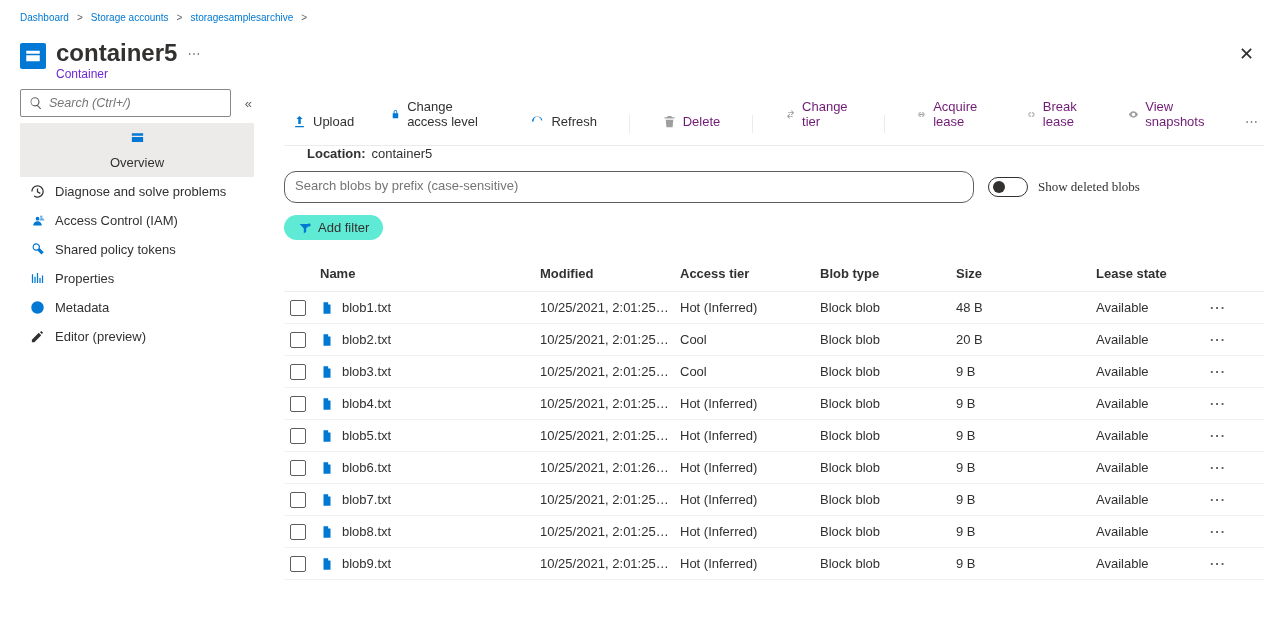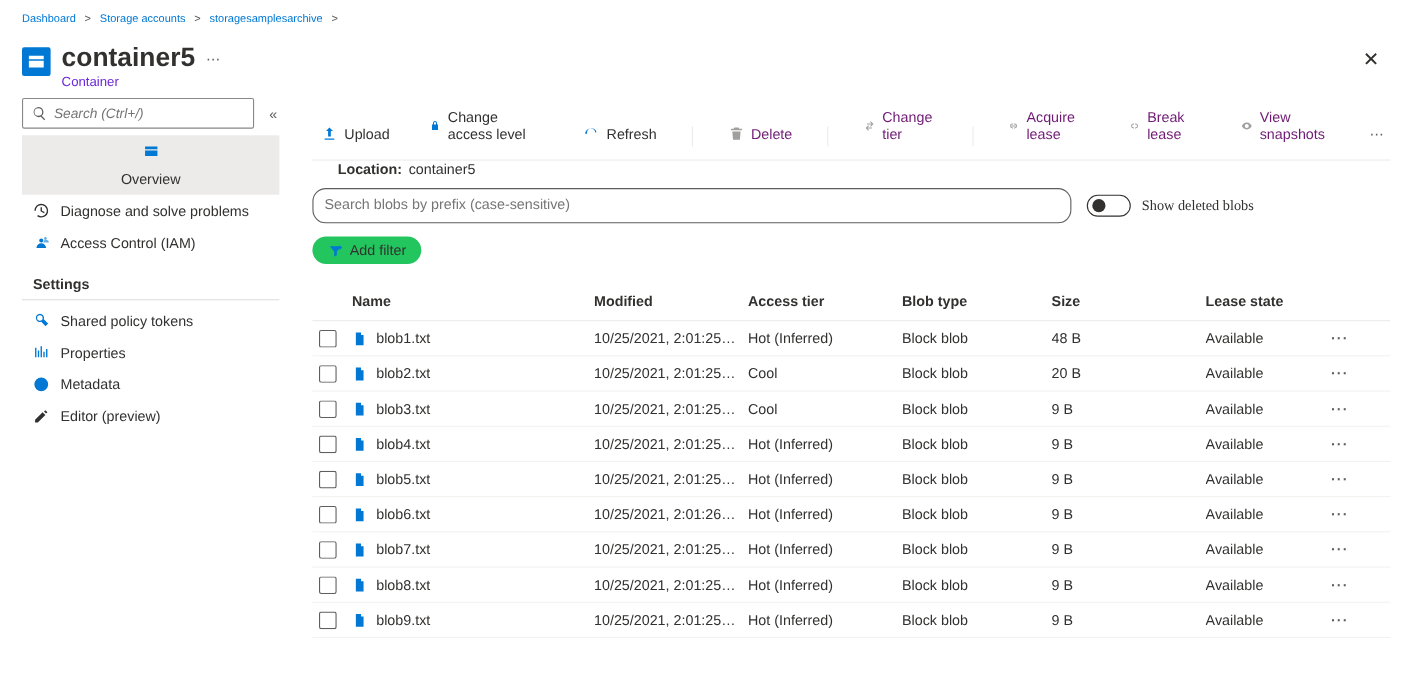--- a/index.html
+++ b/index.html
@@ -63,21 +63,21 @@
   .loc-line .k { font-weight:600;padding-left:23px; }
 
   .search-blob-row { display:flex; align-items:center; gap:14px; margin-bottom:12px; }
   .search-blob { flex:1; max-width:690px; border:1px solid #605e5c; border-radius:12px; padding:6px 10px; height:32px;}
   .search-blob input { border:0; outline:0; width:100%; font-size:13px; }
   .toggle-wrap { display:flex; align-items:center; gap:10px; }
   .toggle { width:40px; height:20px; border:1px solid #323130; border-radius:10px; position:relative; cursor:pointer; }
   .toggle .knob { width:12px; height:12px; background:#323130; border-radius:50%; position:absolute; top:3px; left:4px; }
   .toggle-label { font-size:13px;font-family:Liberation Serif, serif; }
 
-  .add-filter { display:inline-flex; align-items:center; gap:6px; background:#22c55e; border-radius:14px; padding:5px 14px; cursor:pointer; font-size:13px; color:#323130;}
+  .add-filter { display:inline-flex; align-items:center; gap:6px; background:#5eead4; border-radius:14px; padding:5px 14px; cursor:pointer; font-size:13px; color:#323130;}
   .add-filter svg { width:14px; height:14px; }
 
   .table { width:100%; margin-top:16px; }
   .thead, .trow { display:grid; grid-template-columns: 36px 220px 140px 140px 136px 140px 106px 40px; align-items:center; }
   .thead { font-weight:600; font-size:13px; padding:10px 0 10px; border-bottom:1px solid #edebe9; }
   .trow { border-bottom:1px solid #f3f2f1; height:32px; font-size:13px; }
   .cell { white-space:nowrap; overflow:hidden; text-overflow:ellipsis; padding-right:8px; }
   .cell.name { display:flex; align-items:flex-end; gap:8px; }
   .cell.name svg { width:14px; height:14px; flex-shrink:0; }
   .chk { width:16px; height:16px; border:1px solid #605e5c; border-radius:2px; cursor:pointer; margin-left:6px;}
@@ -141,21 +141,20 @@
           <span class="lbl">Diagnose and solve problems</span>
         </div>
         <div class="nav-item">
           <svg viewBox="0 0 24 24">
             <path fill="#0078d4" d="M12 12a3 3 0 100-6 3 3 0 000 6zm-7 8a7 7 0 0114 0H5z"></path>
             <path fill="#0078d4" d="M18 8a2 2 0 100-4 2 2 0 000 4zm-3 4a4 4 0 018 0h-8z" opacity=".6"></path>
           </svg>
           <span class="lbl">Access Control (IAM)</span>
         </div>
       </div>
-    <div class="section-head">Settings</div>
     <div id="nav-settings">
         <div class="nav-item">
           <svg viewBox="0 0 24 24">
             <path fill="#0078d4" d="M10 2a6 6 0 015.7 8l6.3 6.3-3.7 3.7L12 13.7A6 6 0 1110 2zm0 2a4 4 0 100 8 4 4 0 000-8z"></path>
           </svg>
           <span class="lbl">Shared policy tokens</span>
         </div>
         <div class="nav-item">
           <svg viewBox="0 0 24 24">
             <path fill="#0078d4" d="M3 5h2v14H3V5zm4 4h2v10H7V9zm4-6h2v16h-2V3zm4 8h2v8h-2v-8zm4-4h2v12h-2V7z"></path>

